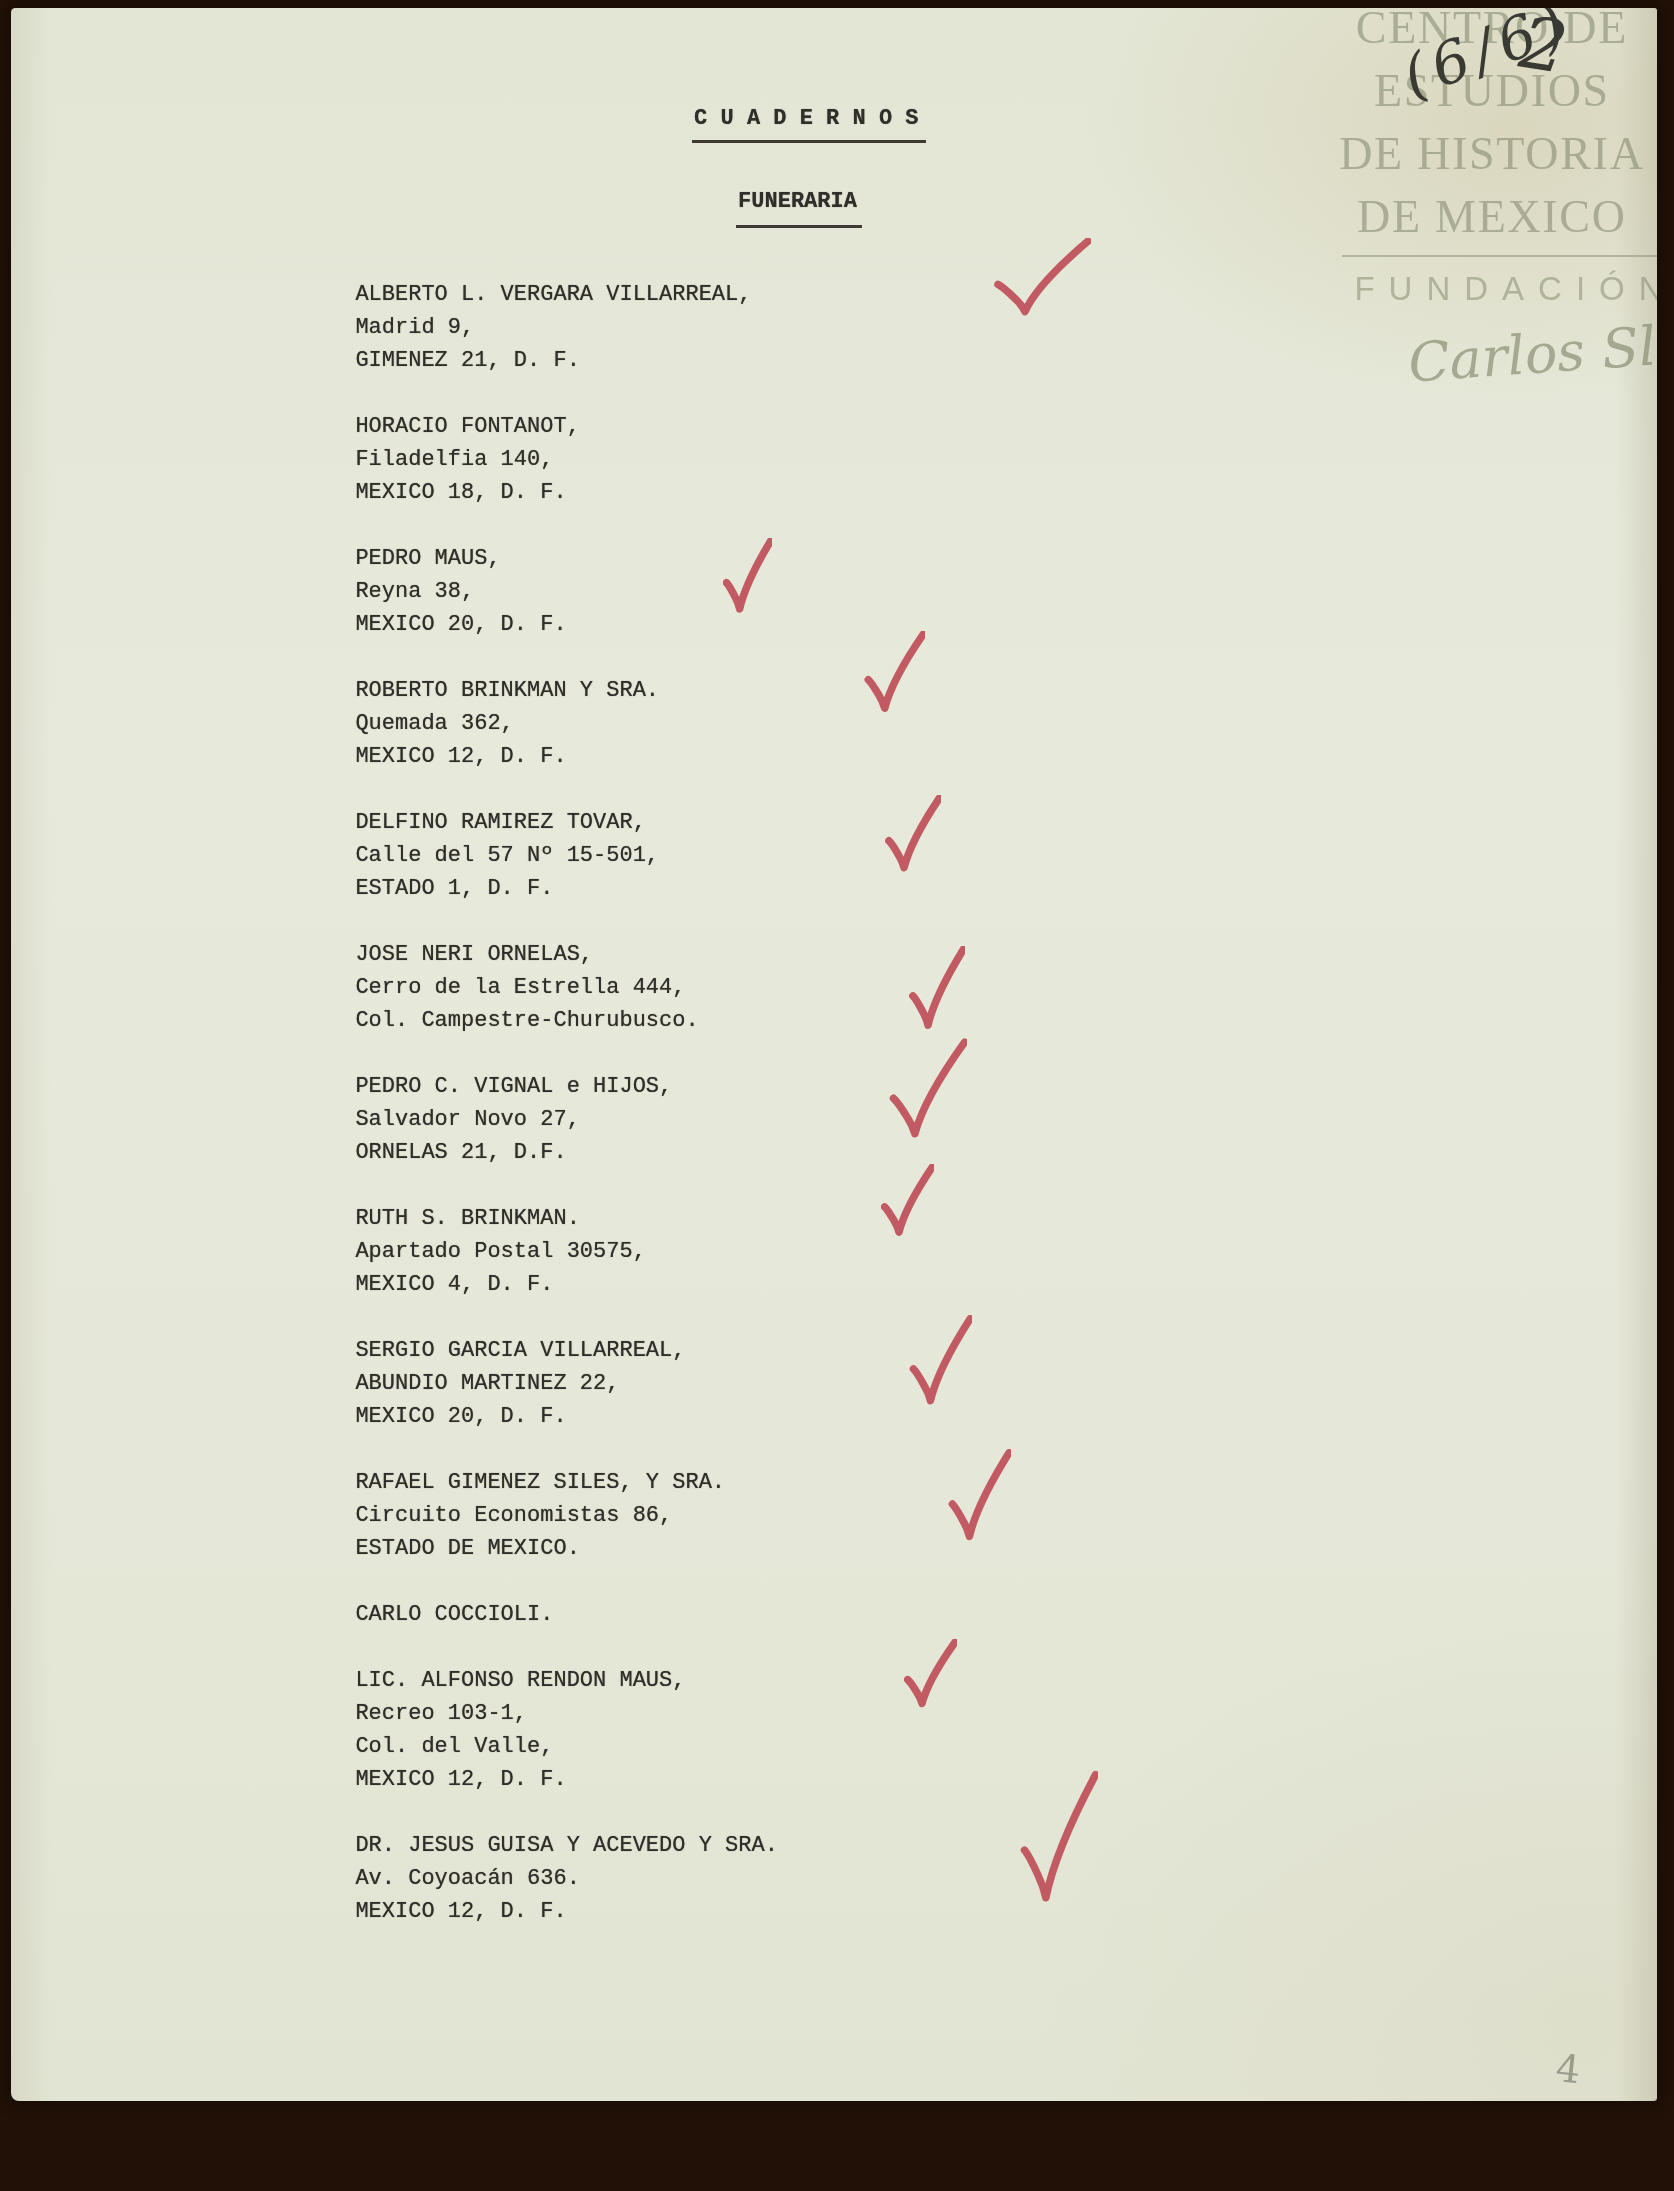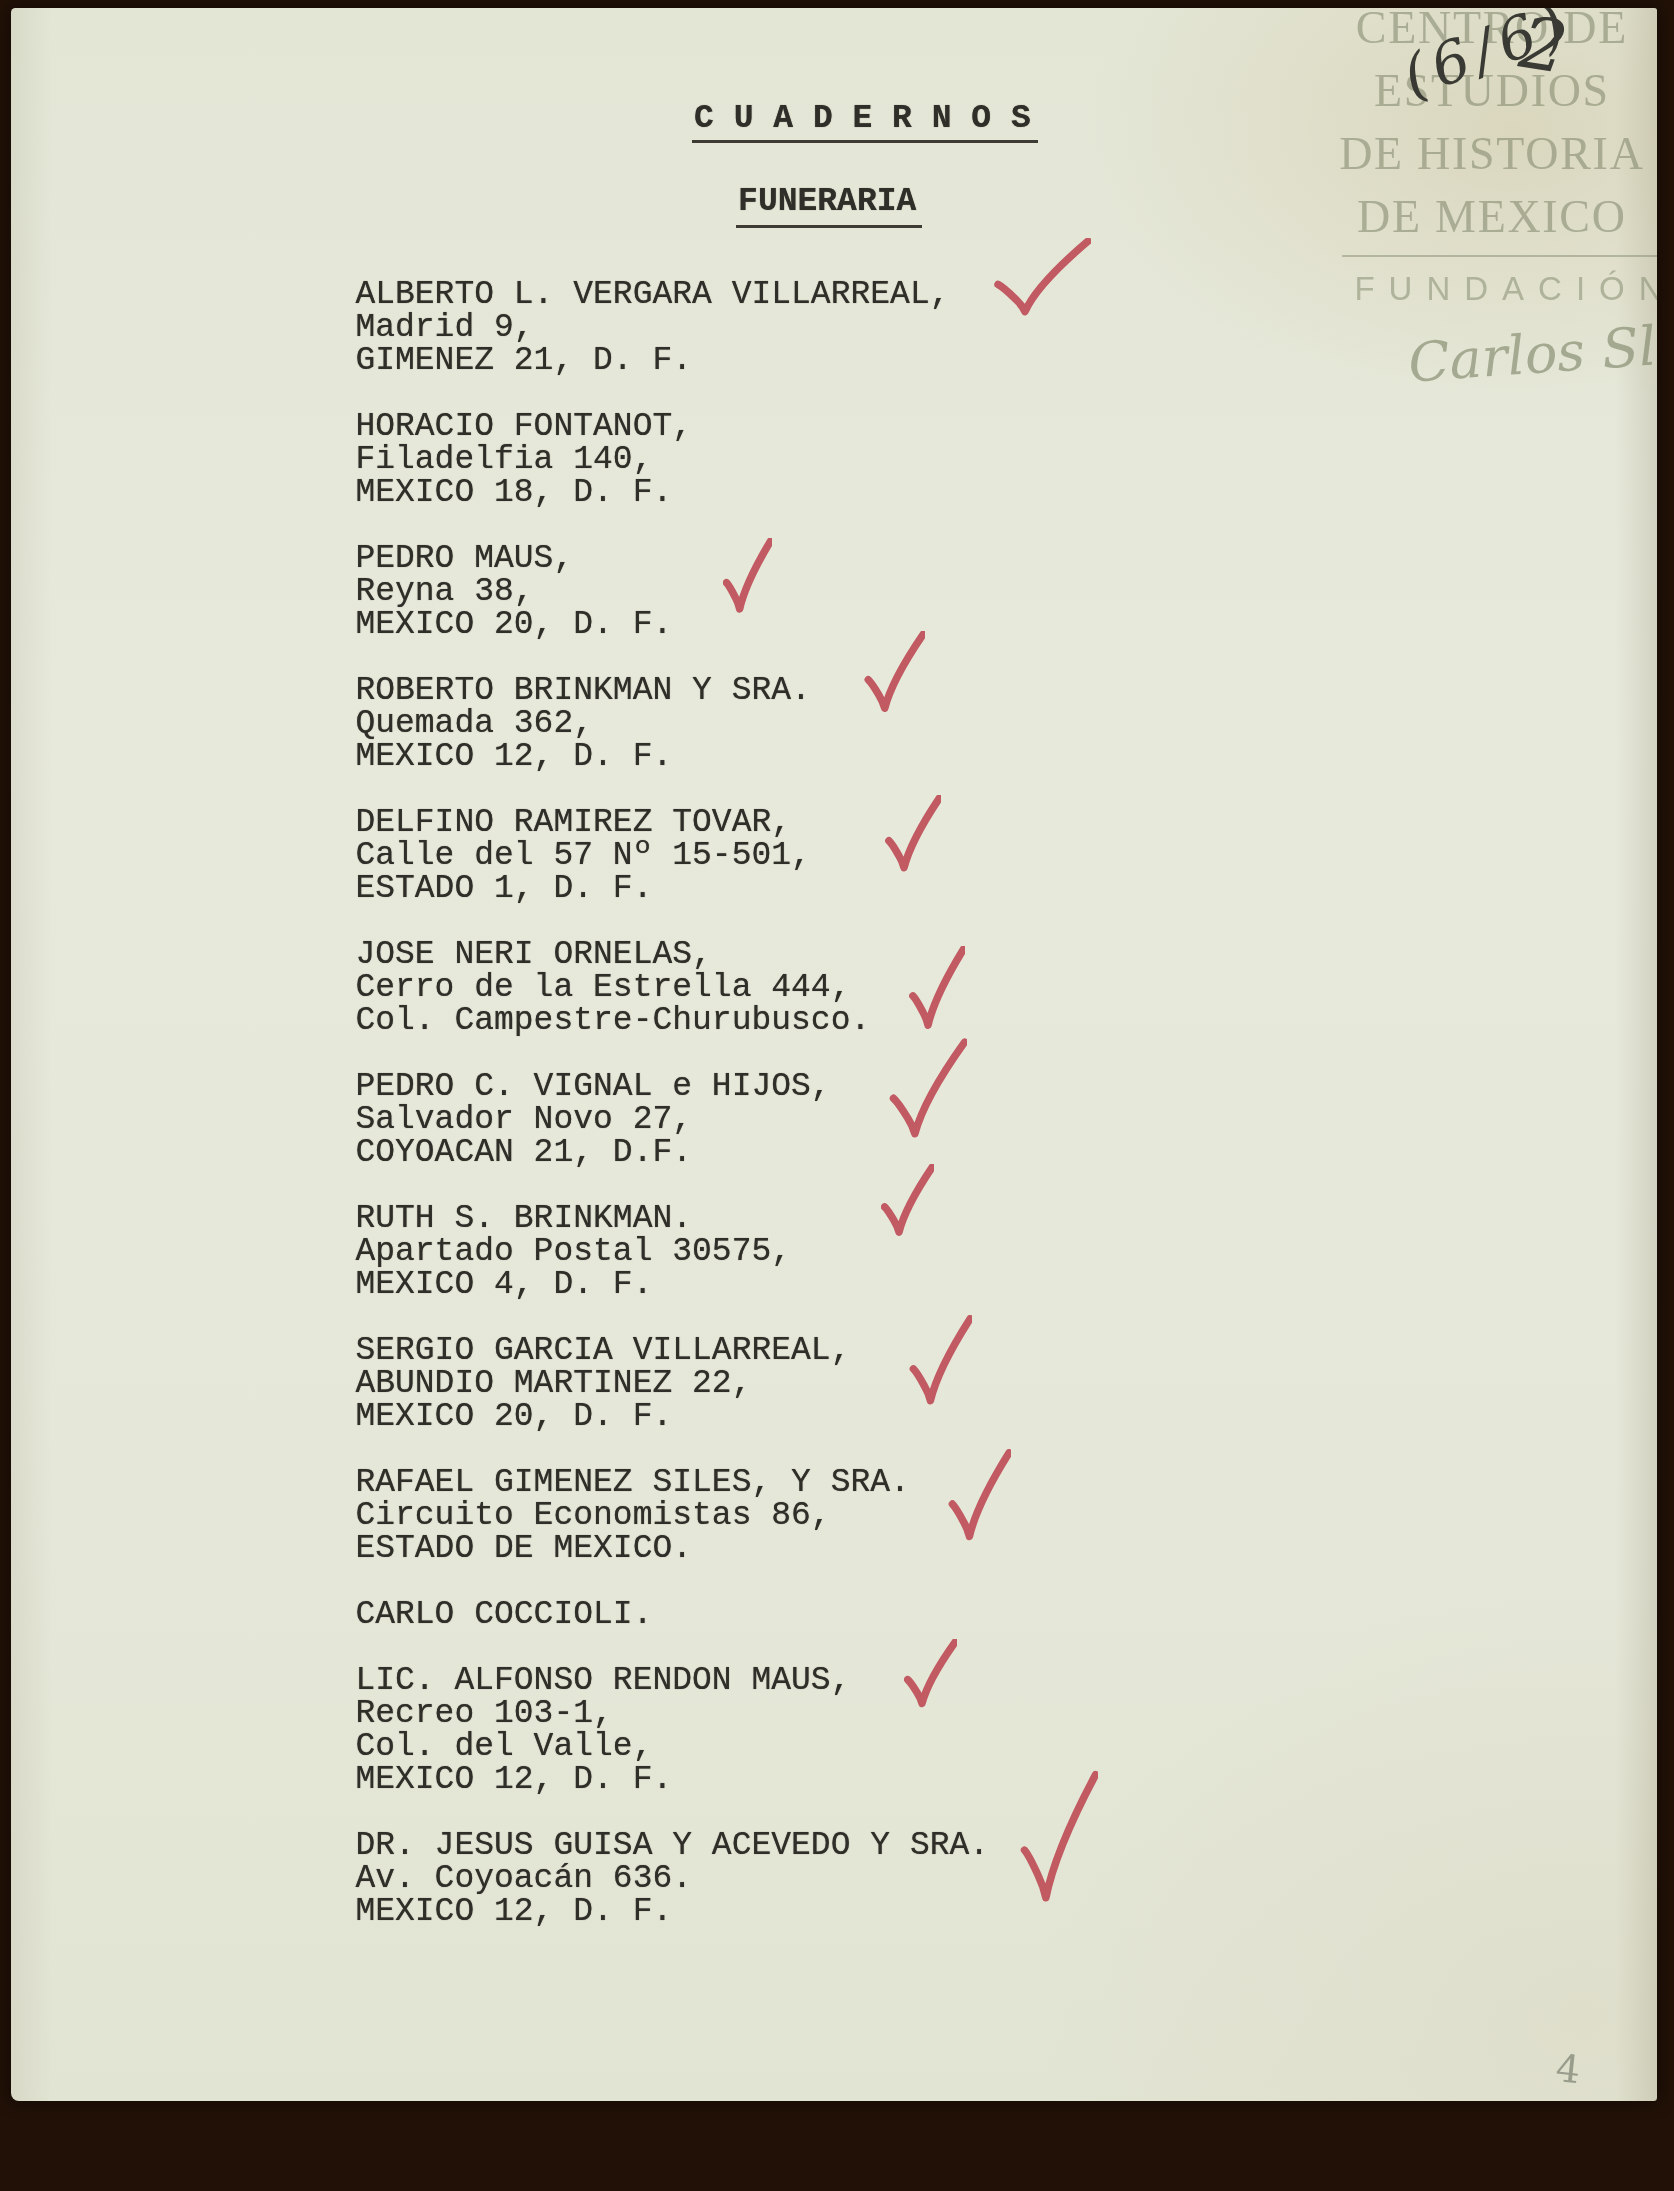--- a/index.html
+++ b/index.html
@@ -17,21 +17,21 @@
       radial-gradient(786px 611px at 1572px 2009px, rgba(190,180,140,0.12), rgba(190,180,140,0) 70%),
       linear-gradient(90deg, rgba(120,110,80,0.10) 0%, rgba(120,110,80,0) 2.5%, rgba(120,110,80,0) 97.5%, rgba(120,110,80,0.18) 100%),
       linear-gradient(180deg, #e3e6d5 0%, #e7e9db 35%, #e5e7d8 70%, #e2e4d3 100%);
     border-radius:4.4px 2.6px 3.5px 7.9px;
     overflow:hidden;
     box-shadow:0 0 15.7px rgba(0,0,0,0.55);
   }
   
   .tw{
     color:#302e28;
-    font-size:33px;
+    font-size:22px;
     line-height:33px;
     text-shadow:0 0 0.9px rgba(48,46,40,0.75);
     white-space:pre;
   }
   .doc-title{
     position:absolute;left:681px;top:94px;
     font-weight:bold;
     border-bottom:3.5px solid rgba(42,40,34,0.9);
     padding:0 7px 5.2px 1.7px;
   }
@@ -144,21 +144,21 @@
   <div class="entry-list tw"><div class="entry"><div class="line">ALBERTO L. VERGARA VILLARREAL,</div><div class="line">Madrid 9,</div><div class="line">GIMENEZ 21, D. F.</div><svg class="checkmark" viewBox="0 0 100 100" preserveAspectRatio="none" style="left: 636px; top: -40px; width: 100px; height: 80px;">
           <path d="M7 58 Q13 62 25 77 Q31 84 34 92 Q46 58 97 4" stroke="#bd4752"></path>
         </svg></div><div class="entry"><div class="line">HORACIO FONTANOT,</div><div class="line">Filadelfia 140,</div><div class="line">MEXICO 18, D. F.</div></div><div class="entry"><div class="line">PEDRO MAUS,</div><div class="line">Reyna 38,</div><div class="line">MEXICO 20, D. F.</div><svg class="checkmark" viewBox="0 0 100 100" preserveAspectRatio="none" style="left: 368px; top: -4.4px; width: 49px; height: 77px;">
           <path d="M7 58 Q13 62 25 77 Q31 84 34 92 Q46 58 97 4" stroke="#bd4752"></path>
         </svg></div><div class="entry"><div class="line">ROBERTO BRINKMAN Y SRA.</div><div class="line">Quemada 362,</div><div class="line">MEXICO 12, D. F.</div><svg class="checkmark" viewBox="0 0 100 100" preserveAspectRatio="none" style="left: 509px; top: -43px; width: 61px; height: 84px;">
           <path d="M7 58 Q13 62 25 77 Q31 84 34 92 Q46 58 97 4" stroke="#bd4752"></path>
         </svg></div><div class="entry"><div class="line">DELFINO RAMIREZ TOVAR,</div><div class="line">Calle del 57 Nº 15-501,</div><div class="line">ESTADO 1, D. F.</div><svg class="checkmark" viewBox="0 0 100 100" preserveAspectRatio="none" style="left: 530px; top: -10.5px; width: 56px; height: 79px;">
           <path d="M7 58 Q13 62 25 77 Q31 84 34 92 Q46 58 97 4" stroke="#bd4752"></path>
         </svg></div><div class="entry"><div class="line">JOSE NERI ORNELAS,</div><div class="line">Cerro de la Estrella 444,</div><div class="line">Col. Campestre-Churubusco.</div><svg class="checkmark" viewBox="0 0 100 100" preserveAspectRatio="none" style="left: 554px; top: 7.9px; width: 56px; height: 86px;">
           <path d="M7 58 Q13 62 25 77 Q31 84 34 92 Q46 58 97 4" stroke="#bd4752"></path>
-        </svg></div><div class="entry"><div class="line">PEDRO C. VIGNAL e HIJOS,</div><div class="line">Salvador Novo 27,</div><div class="line">COYOACAN 21, D.F.</div><svg class="checkmark" viewBox="0 0 100 100" preserveAspectRatio="none" style="left: 533px; top: -32px; width: 79px; height: 104px;">
+        </svg></div><div class="entry"><div class="line">PEDRO C. VIGNAL e HIJOS,</div><div class="line">Salvador Novo 27,</div><div class="line">ORNELAS 21, D.F.</div><svg class="checkmark" viewBox="0 0 100 100" preserveAspectRatio="none" style="left: 533px; top: -32px; width: 79px; height: 104px;">
           <path d="M7 58 Q13 62 25 77 Q31 84 34 92 Q46 58 97 4" stroke="#bd4752"></path>
         </svg></div><div class="entry"><div class="line">RUTH S. BRINKMAN.</div><div class="line">Apartado Postal 30575,</div><div class="line">MEXICO 4, D. F.</div><svg class="checkmark" viewBox="0 0 100 100" preserveAspectRatio="none" style="left: 526px; top: -38px; width: 53px; height: 74px;">
           <path d="M7 58 Q13 62 25 77 Q31 84 34 92 Q46 58 97 4" stroke="#bd4752"></path>
         </svg></div><div class="entry"><div class="line">SERGIO GARCIA VILLARREAL,</div><div class="line">ABUNDIO MARTINEZ 22,</div><div class="line">MEXICO 20, D. F.</div><svg class="checkmark" viewBox="0 0 100 100" preserveAspectRatio="none" style="left: 554px; top: -19px; width: 63px; height: 93px;">
           <path d="M7 58 Q13 62 25 77 Q31 84 34 92 Q46 58 97 4" stroke="#bd4752"></path>
         </svg></div><div class="entry"><div class="line">RAFAEL GIMENEZ SILES, Y SRA.</div><div class="line">Circuito Economistas 86,</div><div class="line">ESTADO DE MEXICO.</div><svg class="checkmark" viewBox="0 0 100 100" preserveAspectRatio="none" style="left: 593px; top: -16.6px; width: 63px; height: 95px;">
           <path d="M7 58 Q13 62 25 77 Q31 84 34 92 Q46 58 97 4" stroke="#bd4752"></path>
         </svg></div><div class="entry"><div class="line">CARLO COCCIOLI.</div></div><div class="entry"><div class="line">LIC. ALFONSO RENDON MAUS,</div><div class="line">Recreo 103-1,</div><div class="line">Col. del Valle,</div><div class="line">MEXICO 12, D. F.</div><svg class="checkmark" viewBox="0 0 100 100" preserveAspectRatio="none" style="left: 549px; top: -24.5px; width: 53px; height: 70px;">
           <path d="M7 58 Q13 62 25 77 Q31 84 34 92 Q46 58 97 4" stroke="#bd4752"></path>
         </svg></div><div class="entry"><div class="line">DR. JESUS GUISA Y ACEVEDO Y SRA.</div><div class="line">Av. Coyoacán 636.</div><div class="line">MEXICO 12, D. F.</div><svg class="checkmark" viewBox="0 0 100 100" preserveAspectRatio="none" style="left: 664px; top: -60px; width: 79px; height: 140px;">

